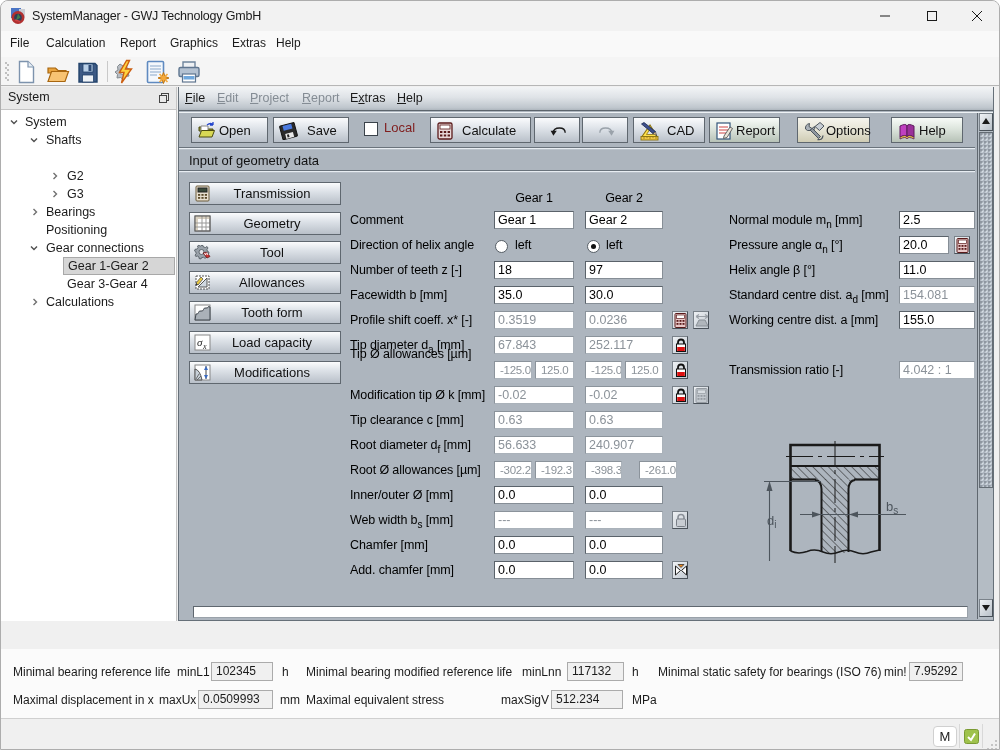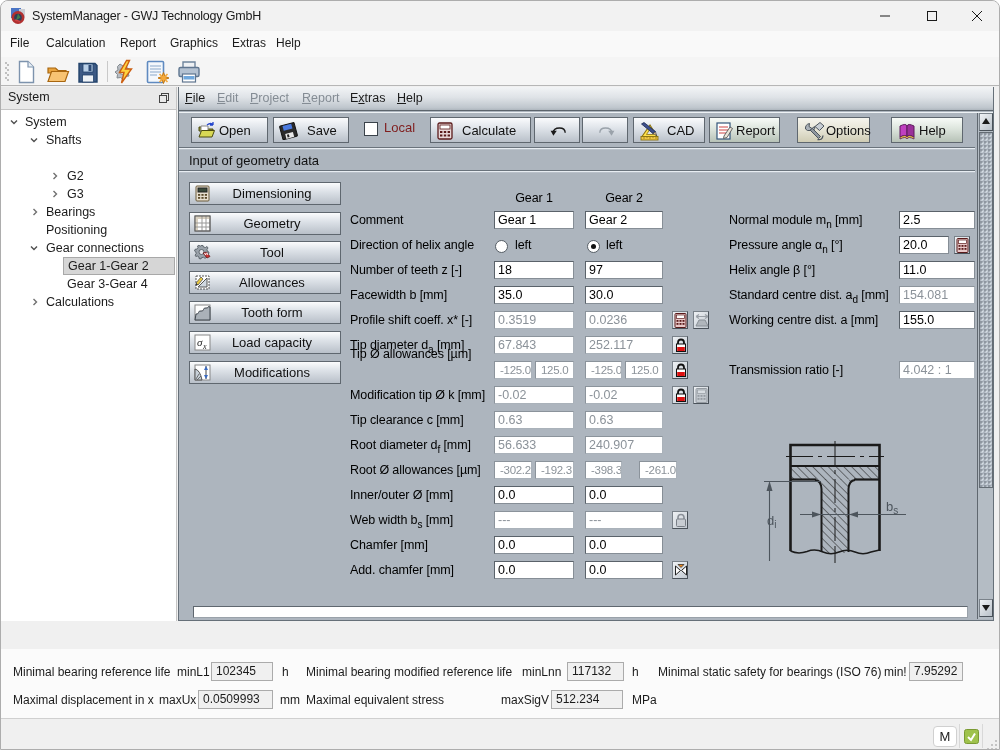--- a/index.html
+++ b/index.html
@@ -307,21 +307,21 @@
           <rect x="2" y="1" width="13" height="15" rx="1" fill="#e8e0d0" stroke="#6a5a3a"></rect>
           <rect x="4" y="3" width="9" height="4" fill="#3a4a3a" stroke="#222"></rect>
           <g fill="#5a4a2a">
             <rect x="4" y="9" width="2.2" height="1.8"></rect>
             <rect x="7.4" y="9" width="2.2" height="1.8"></rect>
             <rect x="10.8" y="9" width="2.2" height="1.8"></rect>
             <rect x="4" y="12" width="2.2" height="1.8"></rect>
             <rect x="7.4" y="12" width="2.2" height="1.8"></rect>
             <rect x="10.8" y="12" width="2.2" height="1.8"></rect>
           </g>
-        </svg><span>Dimensioning</span></div>
+        </svg><span>Transmission</span></div>
  <div class="sbtn" style="top:125px"><svg class="sic">
           <rect x="1" y="1" width="15" height="15" fill="#fff" stroke="#888"></rect>
           <rect x="1" y="1" width="15" height="3" fill="#d8d0c0"></rect>
           <rect x="1" y="1" width="3" height="15" fill="#d8d0c0"></rect>
           <g stroke="#999" stroke-width="1">
             <line x1="1" y1="8" x2="16" y2="8"></line>
             <line x1="1" y1="12" x2="16" y2="12"></line>
             <line x1="8" y1="1" x2="8" y2="16"></line>
             <line x1="12" y1="1" x2="12" y2="16"></line>
           </g>

